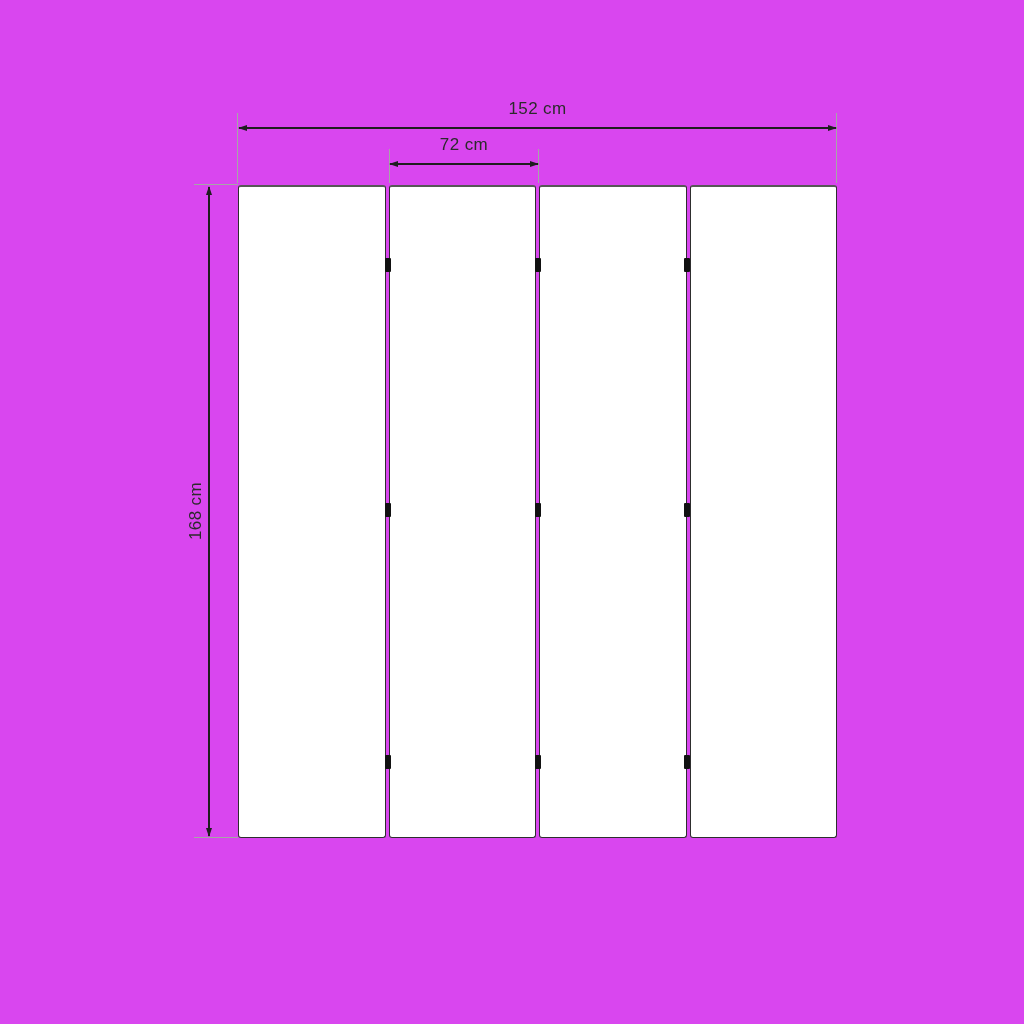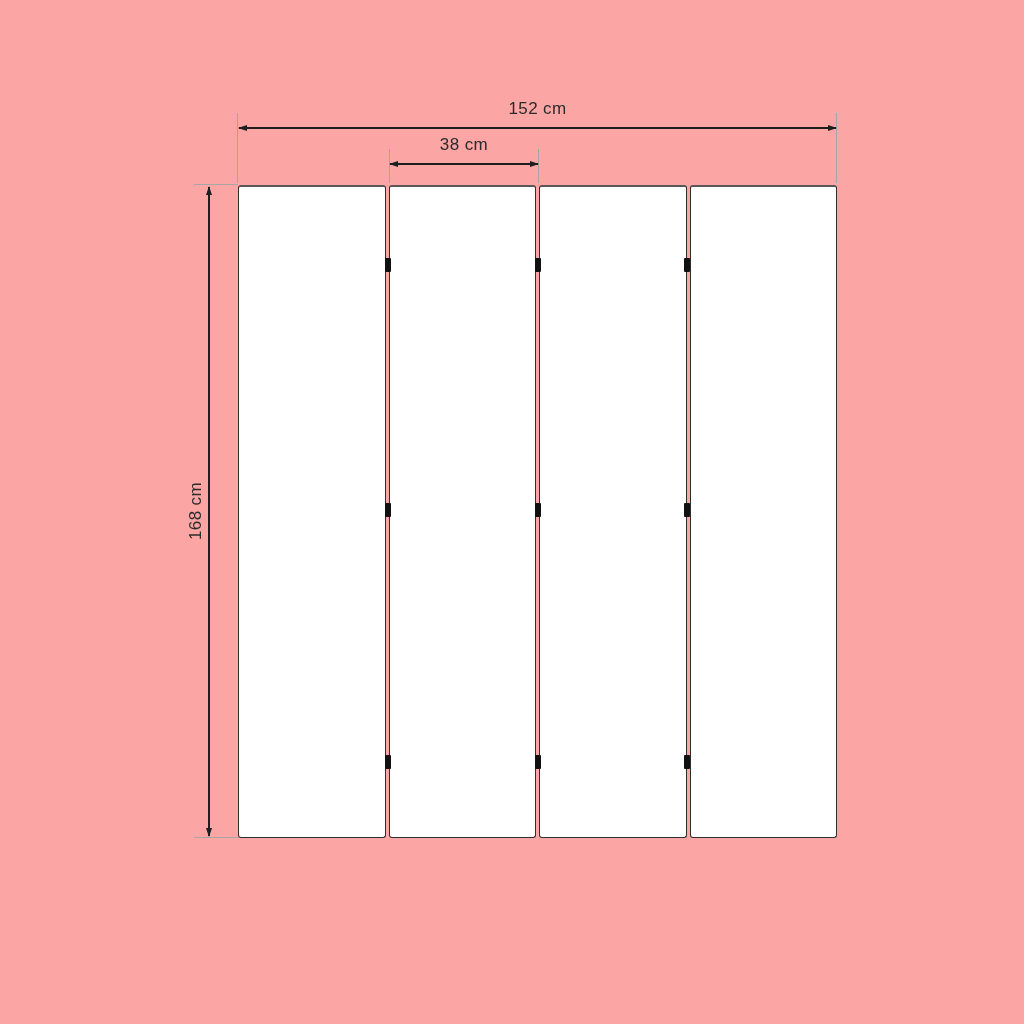--- a/index.html
+++ b/index.html
@@ -5,21 +5,21 @@
   html, body {
     margin: 0;
     padding: 0;
     background: #ffffff;
     font-family: "Liberation Sans", "DejaVu Sans", sans-serif;
   }
   .canvas {
     position: relative;
     width: 1024px;
     height: 1024px;
-    background: #fca5a5;
+    background: #d946ef;
     overflow: hidden;
   }
 
   
   .screen-panels {
     position: absolute;
     left: 238px;
     top: 185px;
     width: 599px;
     height: 653px;
@@ -135,21 +135,21 @@
     <div class="arrow arr-left"></div>
     <div class="arrow arr-right"></div>
   </div>
   <div class="dim-label label-total-width">152 cm</div>
 
   <div class="dim-group" style="left:389px; top:157px; width:150px; height:14px;">
     <div class="dim-line-h"></div>
     <div class="arrow arr-left"></div>
     <div class="arrow arr-right"></div>
   </div>
-  <div class="dim-label label-panel-width">38 cm</div>
+  <div class="dim-label label-panel-width">72 cm</div>
 
   <div class="dim-group" style="left:202px; top:186px; width:14px; height:651px;">
     <div class="dim-line-v"></div>
     <div class="arrow arr-up"></div>
     <div class="arrow arr-down"></div>
   </div>
   <div class="dim-label label-height">168 cm</div>
 
 </div>
 

